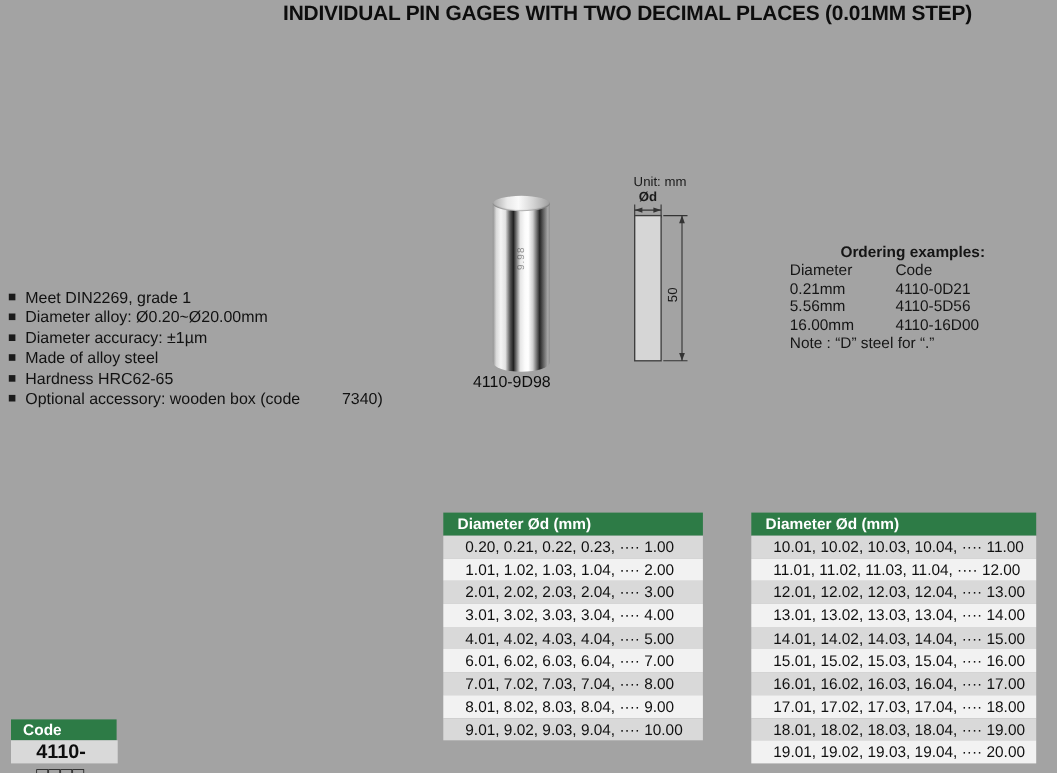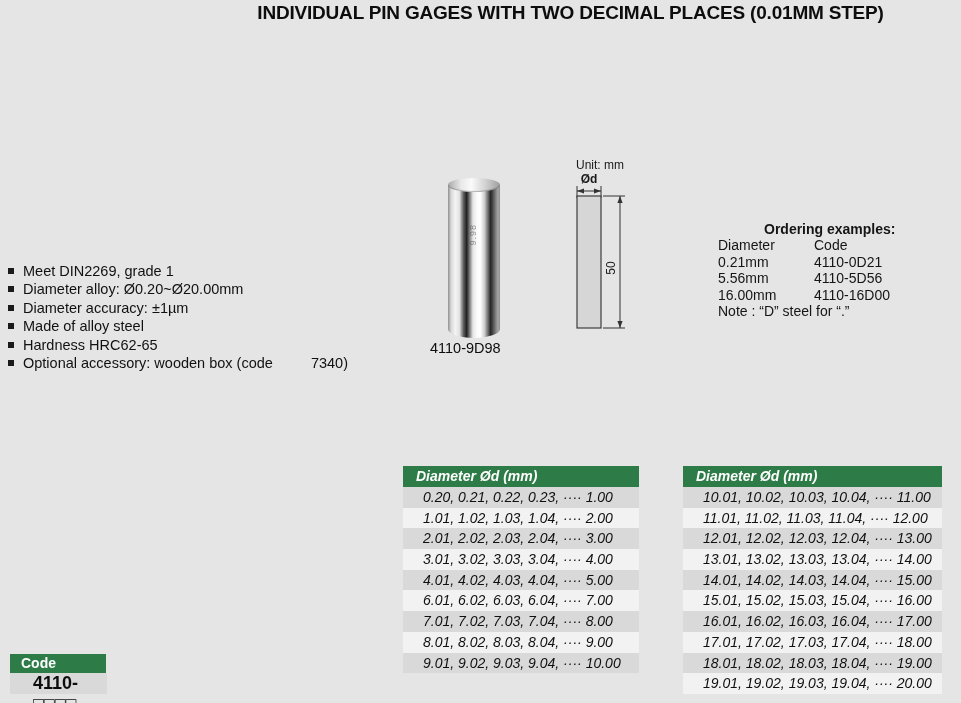--- a/index.html
+++ b/index.html
@@ -3,21 +3,21 @@
 <meta charset="utf-8">
 <style>
   :root{
     --green:#2d7b46;
     --row-shaded:#d9d9d9;
     --row-plain:#f2f2f2;
   }
   *{margin:0;padding:0;box-sizing:border-box;}
   html,body{background:#ffffff;}
   body{font-family:"Liberation Sans",sans-serif;color:#111;}
-  .page{position:relative;width:961px;height:703px;background:#e5e5e5;overflow:hidden;}
+  .page{position:relative;width:961px;height:703px;background:#a3a3a3;overflow:hidden;}
 
   
   .title{position:absolute;left:180px;top:2px;width:781px;text-align:center;
          font-size:19px;font-weight:bold;letter-spacing:-0.2px;color:#0d0d0d;}
 
   
   .features{position:absolute;left:8px;top:262px;width:390px;font-size:14.5px;}
   .features ul{list-style:none;}
   .features li{line-height:18.4px;white-space:nowrap;}
   .features li::before{content:"";display:inline-block;width:6px;height:6px;
@@ -44,21 +44,21 @@
   
   .unit{position:absolute;left:576px;top:158px;font-size:12px;color:#1a1a1a;}
   .drawing{position:absolute;left:575px;top:172px;}
 
   
   .ordering{position:absolute;left:718px;top:221px;font-size:14px;line-height:16.4px;color:#151515;}
   .ord-head{font-weight:bold;margin-left:46px;}
   .ord-c1{display:inline-block;width:96px;}
 
   
-  .dtable{position:absolute;top:466px;font-style:italic;}
+  .dtable{position:absolute;top:466px;}
   .dtable-left{left:403px;width:236px;}
   .dtable-right{left:683px;width:259px;}
   .dtable-header{height:21px;line-height:21px;padding-left:13px;background:var(--green);
          color:#fff;font-size:14px;font-weight:bold;}
   .dtable-body > div{height:20.7px;line-height:20.7px;padding-left:20px;
          font-size:14px;color:#101010;white-space:nowrap;}
   .dtable-body > div:nth-child(odd){background:var(--row-shaded);}
   .dtable-body > div:nth-child(even){background:var(--row-plain);}
 
   

